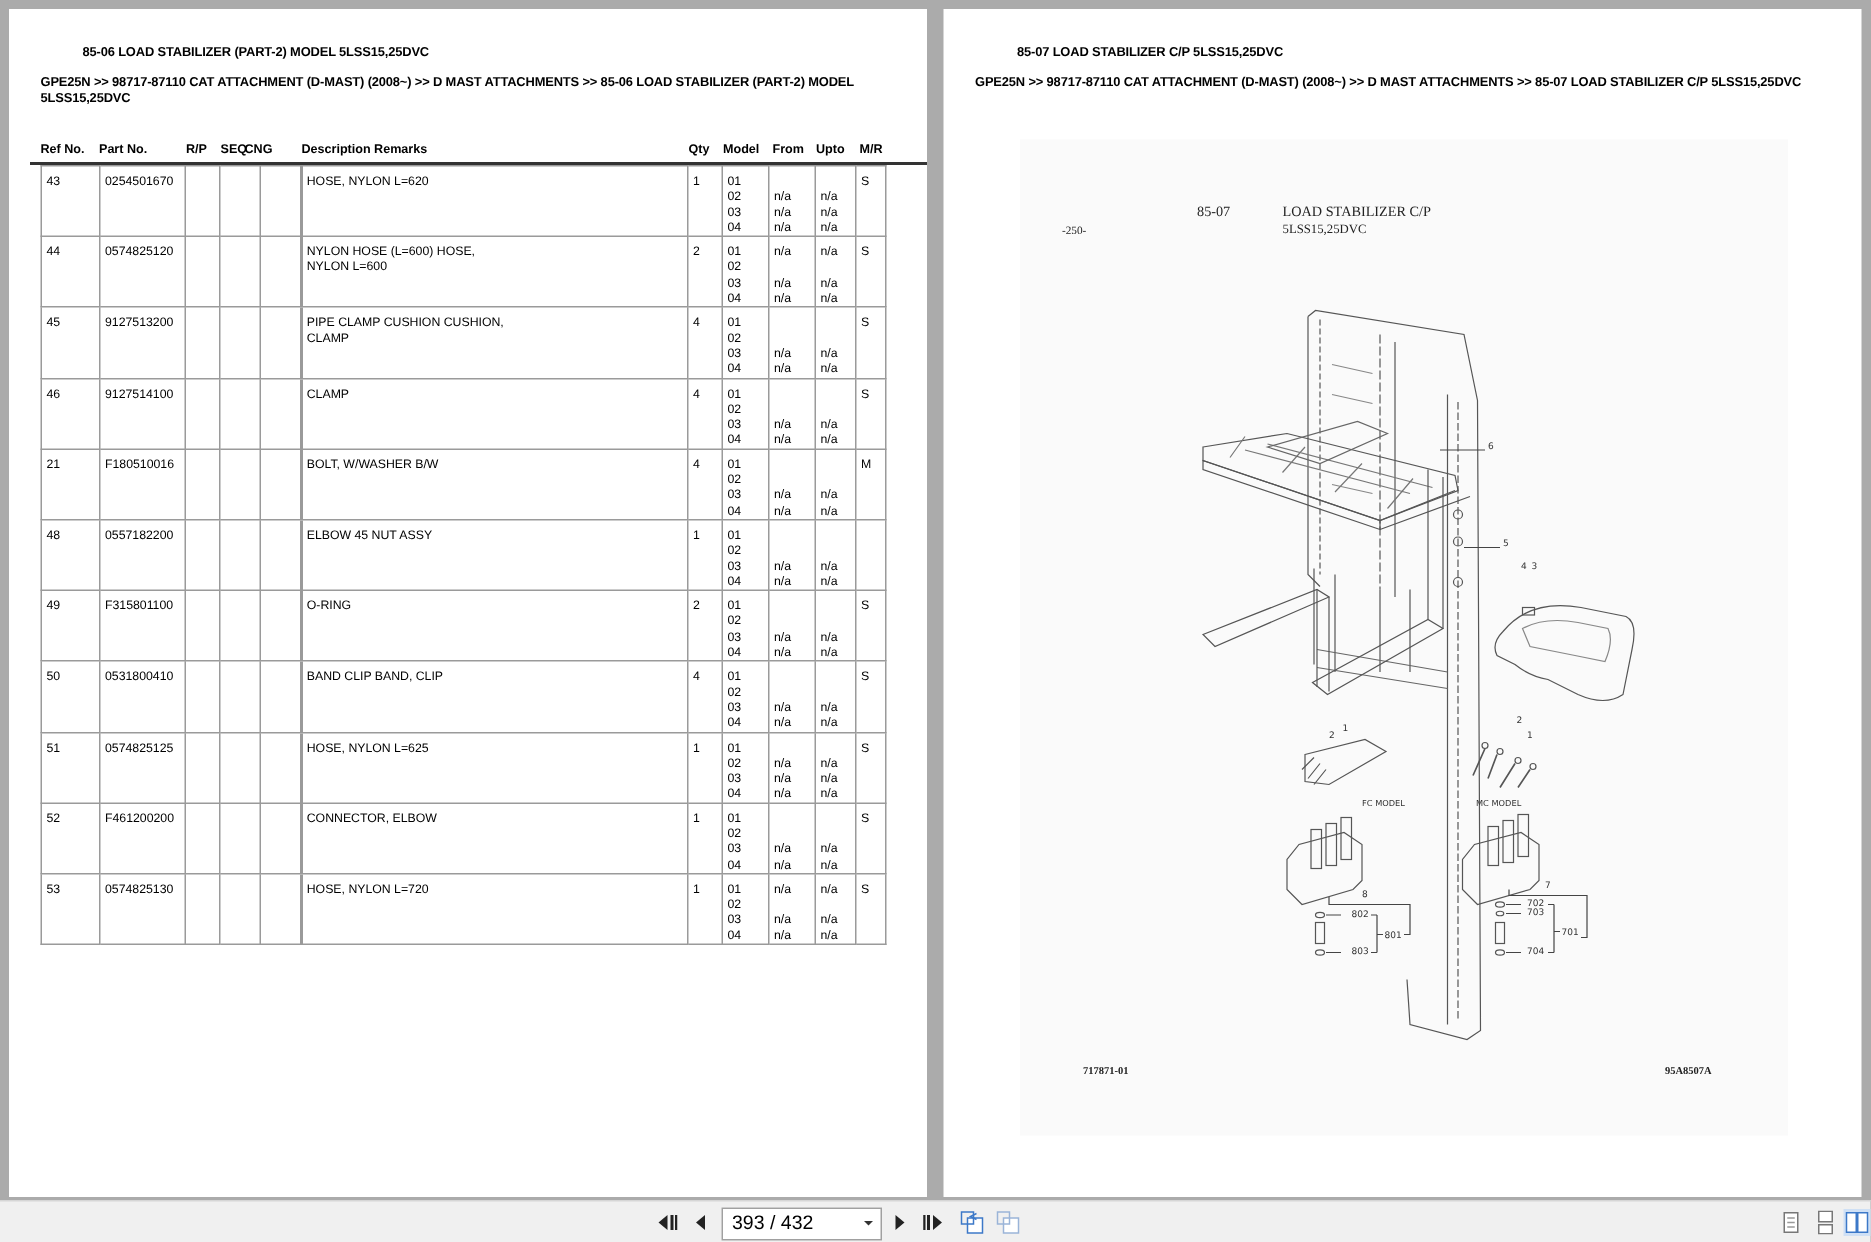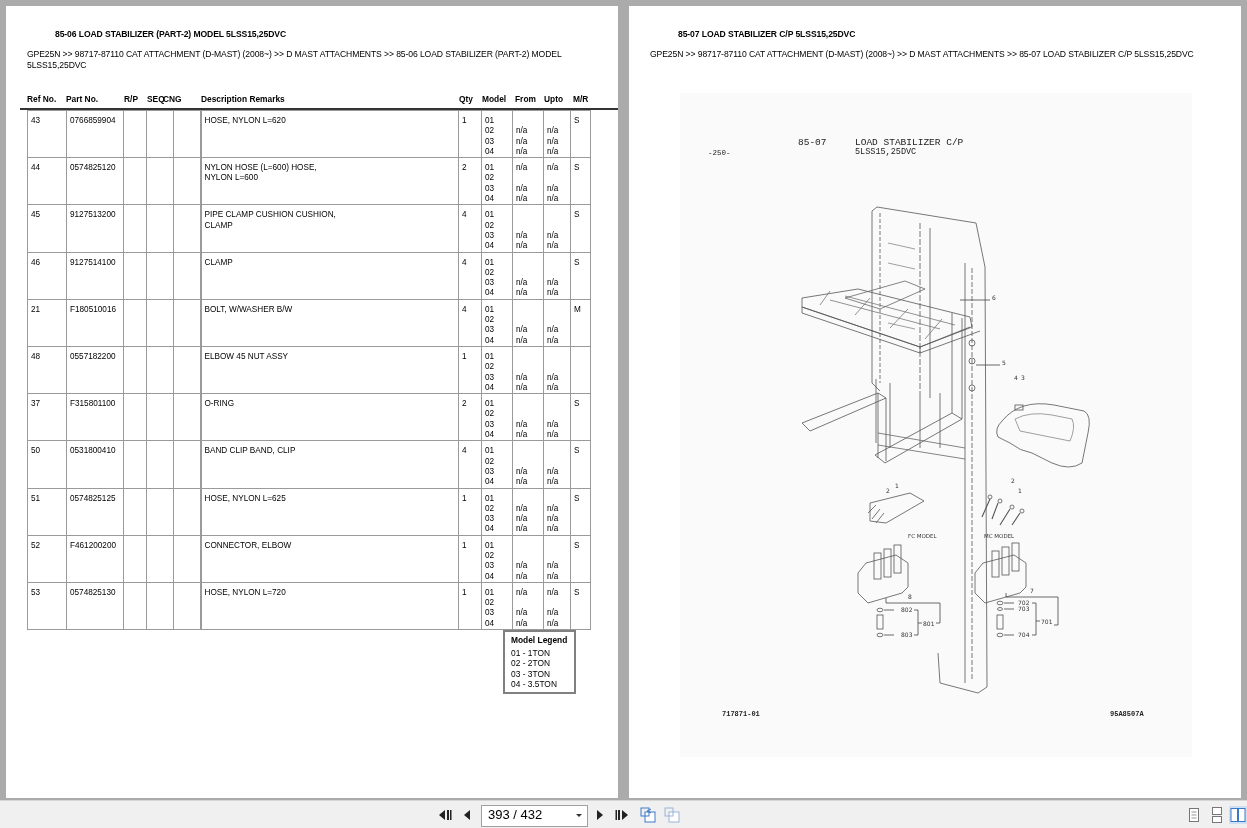--- a/index.html
+++ b/index.html
@@ -2,32 +2,32 @@
 <html><head>
 <meta charset="utf-8">
 <style>
   * { box-sizing: border-box; margin: 0; padding: 0; }
   html, body { width: 1247px; height: 828px; overflow: hidden; background: #ababab; font-family: "Liberation Sans", sans-serif; color: #000; }
   .viewer { position: absolute; left: 0; top: 0; width: 1247px; height: 800px; background: #ababab; }
   .page { position: absolute; top: 6px; height: 792px; background: #fff; }
   .page.left { left: 6px; width: 612px; }
   .page.right { left: 629px; width: 612px; }
   .title { position: absolute; left: 21px; top: 23px; font-size: 8.6px; font-weight: bold; letter-spacing: -0.1px; white-space: nowrap; margin-left: 28px; }
-  .crumb { position: absolute; left: 21px; top: 43px; width: 560px; font-size: 8.6px; font-weight: normal; line-height: 10.5px; letter-spacing: -0.1px; }
+  .crumb { position: absolute; left: 21px; top: 43px; width: 560px; font-size: 8.6px; font-weight: bold; line-height: 10.5px; letter-spacing: -0.1px; }
   .thead { position: absolute; left: 21px; top: 88px; height: 12px; font-size: 8.4px; font-weight: bold; white-space: nowrap; }
   .thead span { position: absolute; top: 0; }
   .hrule { position: absolute; left: 14px; top: 102px; width: 598px; height: 2px; background: #333; }
   table.parts { position: absolute; left: 21px; top: 104px; border-collapse: collapse; font-size: 8.2px; table-layout: fixed; }
   table.parts td { border: 1px solid #9a9a9a; vertical-align: top; padding: 5px 3px 0 3px; height: 47px; line-height: 10.3px; }
   table.parts td.desc { border-left: 2px solid #9a9a9a; }
   .stack div { height: 10.3px; }
   .legend { position: absolute; left: 497px; top: 624px; width: 73px; border: 2px solid #808080; padding: 3px 6px 2px 6px; font-size: 8.4px; line-height: 10.6px; }
   .legend .lh { font-weight: bold; margin-bottom: 2px; white-space: nowrap; }
   .drawing { position: absolute; left: 51px; top: 87px; width: 512px; height: 664px; background: #fafafa; }
-  .dlabel { position: absolute; font-family: Liberation Mono, monospace; font-size: 9.5px; color: #222; white-space: nowrap; }
+  .dlabel { position: absolute; font-family: Liberation Serif, serif; font-size: 9.5px; color: #222; white-space: nowrap; }
   .dsmall { position: absolute; font-family: "DejaVu Sans", sans-serif; font-size: 6px; color: #333; white-space: nowrap; }
   .toolbar { position: absolute; left: 0; top: 800px; width: 1247px; height: 28px; background: #f0f0f0; border-top: 1px solid #d6d6d6; }
   .tbtn { position: absolute; top: 5px; width: 16px; height: 18px; display: flex; align-items: center; justify-content: center; cursor: pointer; }
   .pagebox { position: absolute; left: 481px; top: 4px; width: 107px; height: 22px; background: #fff; border: 1px solid #a0a0a0; font-size: 13px; padding: 1px 6px; }
   .pagebox .caret { position: absolute; right: 5px; top: 8px; width: 0; height: 0; border-left: 3px solid transparent; border-right: 3px solid transparent; border-top: 3px solid #333; }
 </style>
 </head>
 <body>
 
 <div class="viewer">
@@ -61,21 +61,21 @@
         <col style="width:258px">
           <col style="width:23px">
           <col style="width:31px">
           <col style="width:31px">
           <col style="width:27px">
           <col style="width:20px">
       </colgroup>
       <tbody id="parts-body">
           <tr>
             <td>43</td>
-            <td>0766859904</td>
+            <td>0254501670</td>
             <td></td>
             <td></td>
             <td></td>
             <td class="stack desc">
               <div>HOSE, NYLON L=620</div>
             </td>
             <td>1</td>
             <td class="stack">
               <div>01</div>
               <div>02</div>
@@ -242,21 +242,21 @@
             </td>
             <td class="stack">
               <div></div>
               <div></div>
               <div>n/a</div>
               <div>n/a</div>
             </td>
             <td></td>
           </tr>
           <tr>
-            <td>37</td>
+            <td>49</td>
             <td>F315801100</td>
             <td></td>
             <td></td>
             <td></td>
             <td class="stack desc">
               <div>O-RING</div>
             </td>
             <td>2</td>
             <td class="stack">
               <div>01</div>
@@ -394,27 +394,20 @@
               <div>n/a</div>
               <div></div>
               <div>n/a</div>
               <div>n/a</div>
             </td>
             <td>S</td>
           </tr>
         </tbody>
     </table>
 
-    <div class="legend">
-      <div class="lh">Model Legend</div>
-      <div>01 - 1TON</div>
-      <div>02 - 2TON</div>
-      <div>03 - 3TON</div>
-      <div>04 - 3.5TON</div>
-    </div>
   </div>
 
   <div class="page right">
     <div class="title">85-07 LOAD STABILIZER C/P 5LSS15,25DVC</div>
     <div class="crumb">GPE25N &gt;&gt; 98717-87110 CAT ATTACHMENT (D-MAST) (2008~) &gt;&gt; D MAST ATTACHMENTS &gt;&gt; 85-07 LOAD STABILIZER C/P 5LSS15,25DVC</div>
 
     <div class="drawing">
       <span class="dlabel" style="left:28px;top:56px;font-size:7.5px">-250-</span>
       <span class="dlabel" style="left:118px;top:44px">85-07</span>
       <span class="dlabel" style="left:175px;top:44px">LOAD STABILIZER C/P</span>

